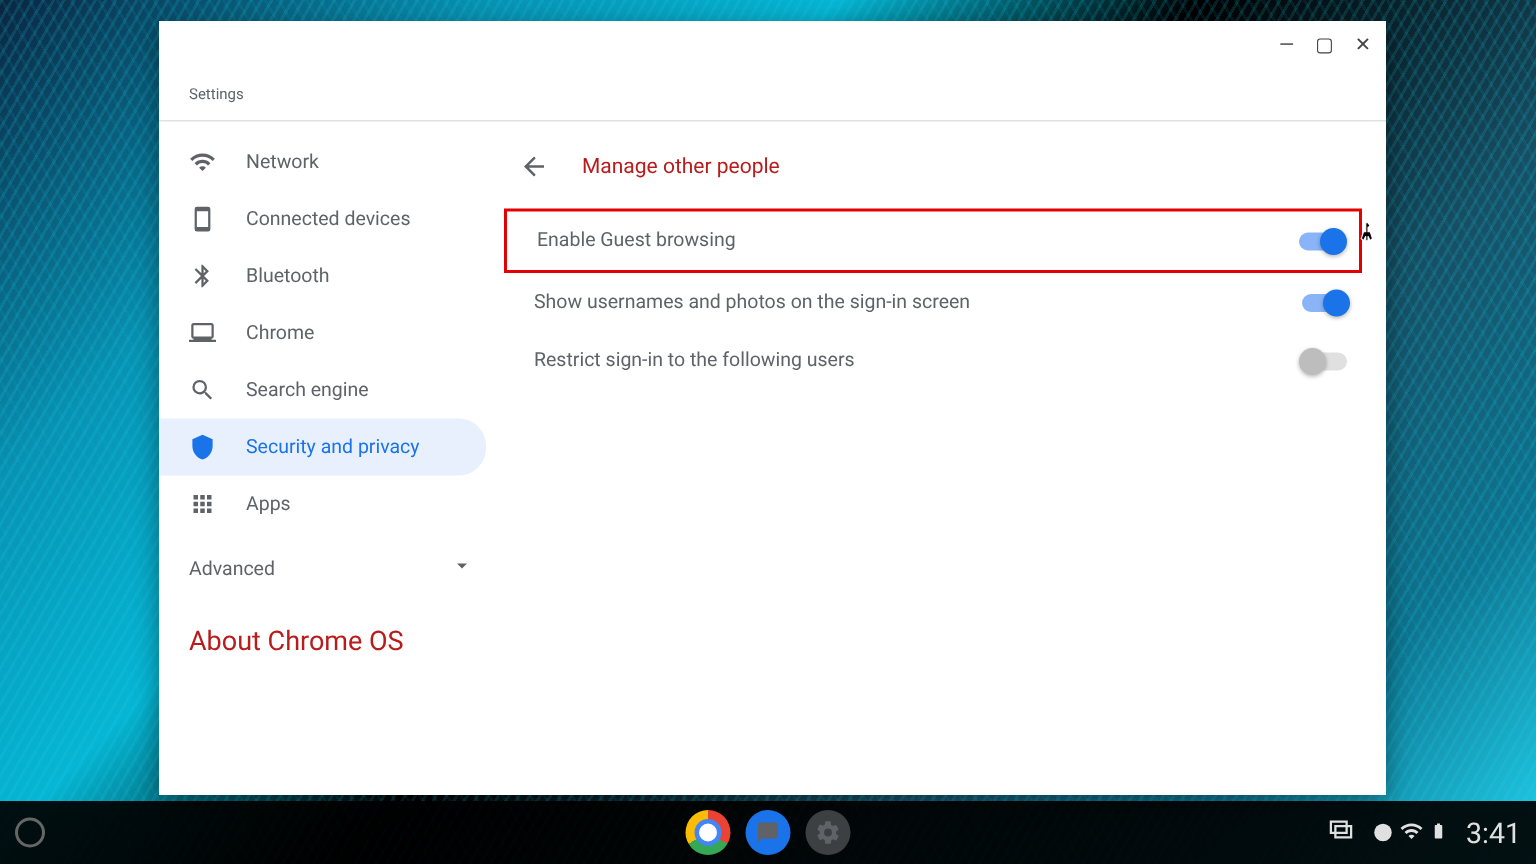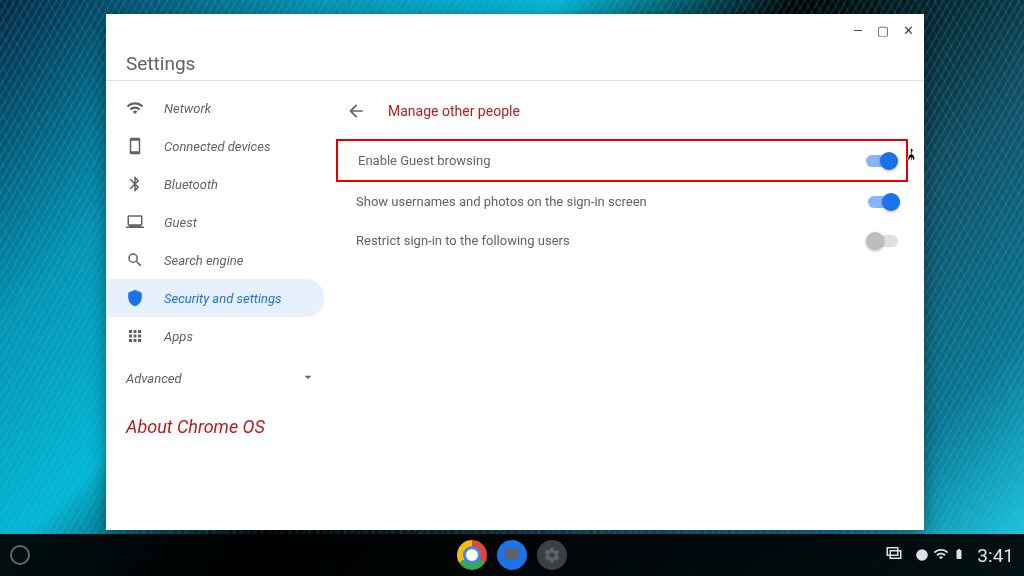--- a/index.html
+++ b/index.html
@@ -5,27 +5,27 @@
 * { margin: 0; padding: 0; box-sizing: border-box; font-family: Roboto, Arial, sans-serif; }
 body { width: 1024px; height: 576px; overflow: hidden; background: linear-gradient(135deg, #0a2540 0%, #0891b2 20%, #06b6d4 35%, #000 50%, #164e63 70%, #0e7490 85%, #22d3ee 100%); position: relative; }
 .bg-grid { position: absolute; inset: 0; background-image: repeating-linear-gradient(120deg, rgba(34,211,238,.15) 0 2px, transparent 2px 6px), repeating-linear-gradient(60deg, rgba(6,182,212,.1) 0 2px, transparent 2px 8px); }
 
 .window { position: absolute; left: 106px; top: 14px; width: 818px; height: 516px; background: #fff; color: #202124; box-shadow: 0 4px 16px rgba(0,0,0,.4); display: flex; flex-direction: column; }
 .titlebar { height: 32px; display: flex; justify-content: flex-end; align-items: center; gap: 14px; padding: 0 10px; }
 .titlebar span { font-size: 13px; color: #444; cursor: default; }
 .win-btn { cursor: pointer; }
 
 .header { height: 34px; display: flex; align-items: center; padding: 0 20px; }
-.title { font-size: 19px; color: #5f6368; width: 280px; }
+.title { font-size: 10px; color: #5f6368; width: 280px; }
 .search { display: flex; align-items: center; gap: 12px; color: #5f6368; }
 .search input { border: none; outline: none; font-size: 14px; color: #5f6368; width: 260px; }
 .divider { height: 1px; background: #e0e0e0; }
 
 .body { flex: 1; display: flex; overflow: hidden; }
-.sidebar { width: 230px; padding: 8px 0; font-size: 13px; font-style: italic; }
+.sidebar { width: 230px; padding: 8px 0; font-size: 13px; }
 .sidebar-item { display: flex; align-items: center; gap: 20px; padding: 10px 20px; color: #5f6368; cursor: pointer; border-radius: 0 18px 18px 0; margin-right: 12px; }
 .sidebar-item .icon { width: 18px; height: 18px; display: flex; align-items: center; justify-content: center; }
 .sidebar-item.active { color: #1a73e8; background: #e8f0fe; }
 .sidebar-item.active .icon svg { fill: #1a73e8; }
 .advanced { display: flex; align-items: center; justify-content: space-between; padding: 14px 20px; color: #5f6368; cursor: pointer; font-size: 13px; }
 .about { padding: 14px 20px; color: #b91c1c; cursor: pointer; font-size: 18px; }
 
 .content { flex: 1; padding: 8px 16px 8px 0; }
 .subheader { display: flex; align-items: center; gap: 18px; padding: 8px 0 14px 6px; color: #3c4043; }
 .back { width: 28px; height: 28px; display: flex; align-items: center; justify-content: center; cursor: pointer; border-radius: 50%; }
@@ -97,37 +97,37 @@
             </svg>
           </span>
         <span>Bluetooth</span>
       </div>
       <div class="sidebar-item">
         <span class="icon">
             <svg width="18" height="18" viewBox="0 0 24 24">
               <path d="M20 18v-1c1.1 0 2-.9 2-2V5c0-1.1-.9-2-2-2H4c-1.1 0-2 .9-2 2v10c0 1.1.9 2 2 2v1H0v2h24v-2h-4zM4 5h16v10H4V5z"></path>
             </svg>
           </span>
-        <span>Guest</span>
+        <span>Chrome</span>
       </div>
       <div class="sidebar-item">
         <span class="icon">
             <svg width="18" height="18" viewBox="0 0 24 24">
               <path d="M15.5 14h-.79l-.28-.27A6.471 6.471 0 0016 9.5 6.5 6.5 0 109.5 16c1.61 0 3.09-.59 4.23-1.57l.27.28v.79l5 4.99L20.49 19l-4.99-5zM9.5 14A4.5 4.5 0 119.5 5a4.5 4.5 0 010 9z"></path>
             </svg>
           </span>
         <span>Search engine</span>
       </div>
       <div class="sidebar-item active">
         <span class="icon">
             <svg width="18" height="18" viewBox="0 0 24 24">
               <path d="M12 1L3 5v6c0 5.55 3.84 10.74 9 12 5.16-1.26 9-6.45 9-12V5l-9-4z"></path>
             </svg>
           </span>
-        <span>Security and settings</span>
+        <span>Security and privacy</span>
       </div>
       <div class="sidebar-item">
         <span class="icon">
             <svg width="18" height="18" viewBox="0 0 24 24">
               <path d="M4 8h4V4H4v4zm6 12h4v-4h-4v4zm-6 0h4v-4H4v4zm0-6h4v-4H4v4zm6 0h4v-4h-4v4zm6-10v4h4V4h-4zm-6 4h4V4h-4v4zm6 6h4v-4h-4v4zm0 6h4v-4h-4v4z"></path>
             </svg>
           </span>
         <span>Apps</span>
       </div>
       <div class="advanced">

